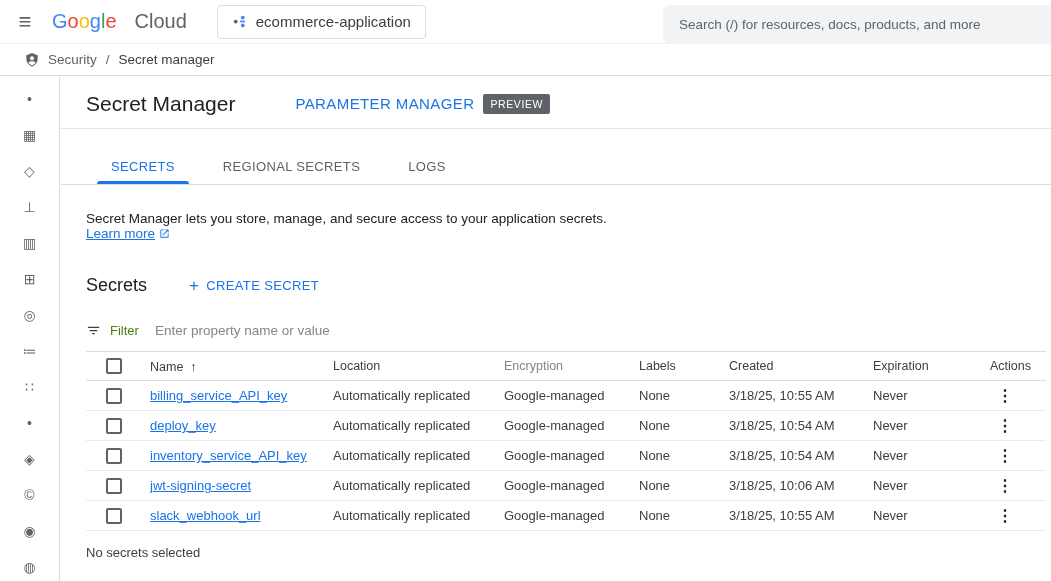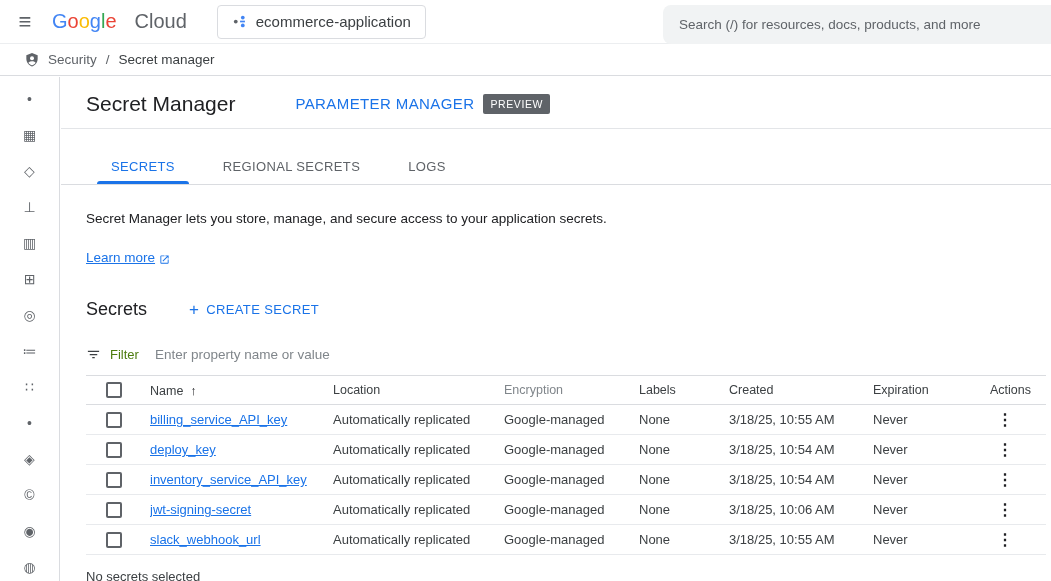--- a/index.html
+++ b/index.html
@@ -55,21 +55,21 @@
 
   .tabs-row { display:flex; margin-top:20px; padding-left:26px; height:36px;
               border-bottom:1px solid #dadce0; }
   .tab { padding:0 24px; display:flex; align-items:center; font-size:13px; font-weight:500;
          letter-spacing:.35px; color:#5f6368; cursor:pointer; position:relative; }
   .tab.active { color:#1a73e8; }
   .tab.active::after { content:""; position:absolute; left:10px; right:10px; bottom:0;
                        height:3px; background:#1a73e8; border-radius:3px 3px 0 0; }
 
   .desc { margin:26px 0 0 25px; font-size:13.5px; color:#202124; }
-  .learn-more-row { margin:24px 0 0 25px; display:flex; align-items:flex-end; gap:4px; }
+  .learn-more-row { margin:0 0 0 25px; display:flex; align-items:center; gap:4px; }
   .learn-more { font-size:13.5px; color:#1a73e8; text-decoration:underline; cursor:pointer; }
 
   .secrets-row { display:flex; align-items:center; margin:31px 0 0 25px; height:26px; }
   .secrets-heading { font-size:18px; font-weight:400; color:#202124; }
   .create-btn { margin-left:42px; display:flex; align-items:center; gap:7px; color:#1a73e8;
                 font-size:13px; font-weight:500; letter-spacing:.35px; cursor:pointer;
                 background:none; border:none; font-family:inherit; }
   .create-btn .plus { font-size:17px; font-weight:400; line-height:1; }
 
   .filter-bar { margin:17px 0 0 25px; display:flex; align-items:center; height:30px; width:960px; }

